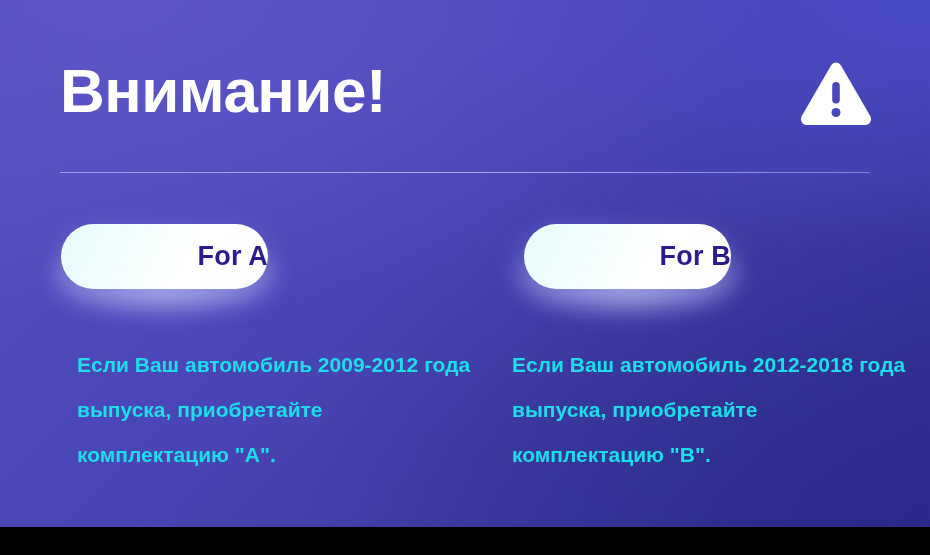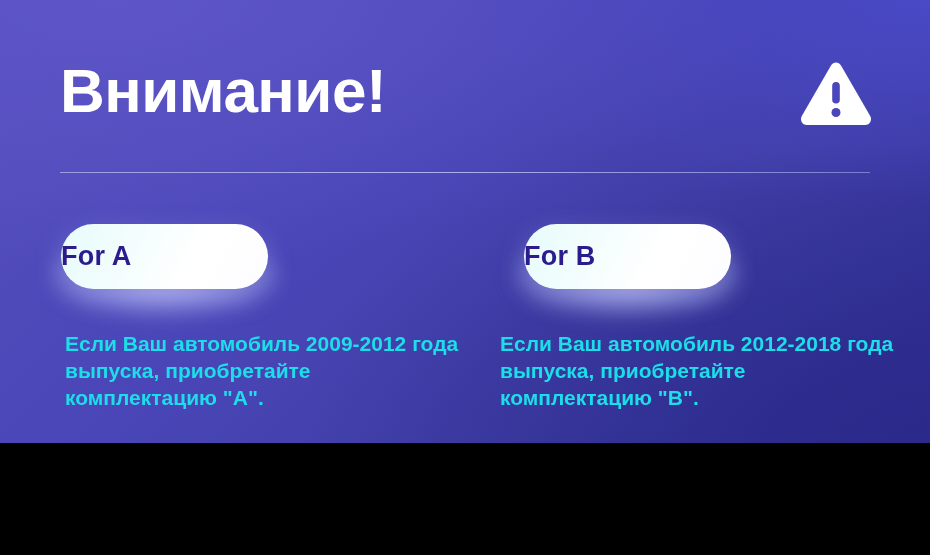--- a/index.html
+++ b/index.html
@@ -3,21 +3,21 @@
 <meta charset="utf-8">
 <style>
   html, body {
     margin: 0;
     padding: 0;
     background: #000;
   }
   .stage {
     position: relative;
     width: 930px;
-    height: 443px;
+    height: 527px;
     overflow: hidden;
     font-family: "Liberation Sans", sans-serif;
     background-color: #4a46bb;
     background-image:
       radial-gradient(ellipse 120% 100% at 12% 0%, #5d55c8 0%, rgba(93,85,200,0) 60%),
       radial-gradient(ellipse 110% 110% at 100% 100%, #2b2a8b 0%, rgba(43,42,139,0) 62%),
       radial-gradient(ellipse 90% 80% at 100% 0%, #4a49c6 0%, rgba(74,73,198,0) 60%),
       linear-gradient(135deg, #5750bd 0%, #4a46b8 38%, #403ea6 68%, #2e2e90 100%);
   }
 
@@ -82,37 +82,37 @@
     position: absolute;
     left: 0;
     top: 0;
     width: 207px;
     height: 65px;
     border-radius: 33px;
     background: linear-gradient(118deg, #e6fbfb 0%, #f2fdfd 30%, #ffffff 62%, #fdfdff 100%);
     box-shadow: 0 10px 26px rgba(180,186,250,0.42), 0 2px 6px rgba(60,55,150,0.25);
     display: flex;
     align-items: center;
-    justify-content: flex-start;
+    justify-content: flex-end;
   }
   .pill-label {
     font-size: 27px;
     font-weight: bold;
     color: #2b1b8c;
     letter-spacing: 0.2px;
   }
 
   .body-text {
     position: absolute;
     top: 326px;
     width: 400px;
-    margin: 4px;
+    margin: 16px;
     font-size: 21px;
     font-weight: bold;
-    line-height: 27px;
+    line-height: 45px;
     color: #1ddde8;
   }
   .body-a { left: 61px; }
   .body-b { left: 496px; }
 </style>
 </head>
 <body>
 
 <div class="stage">
 

